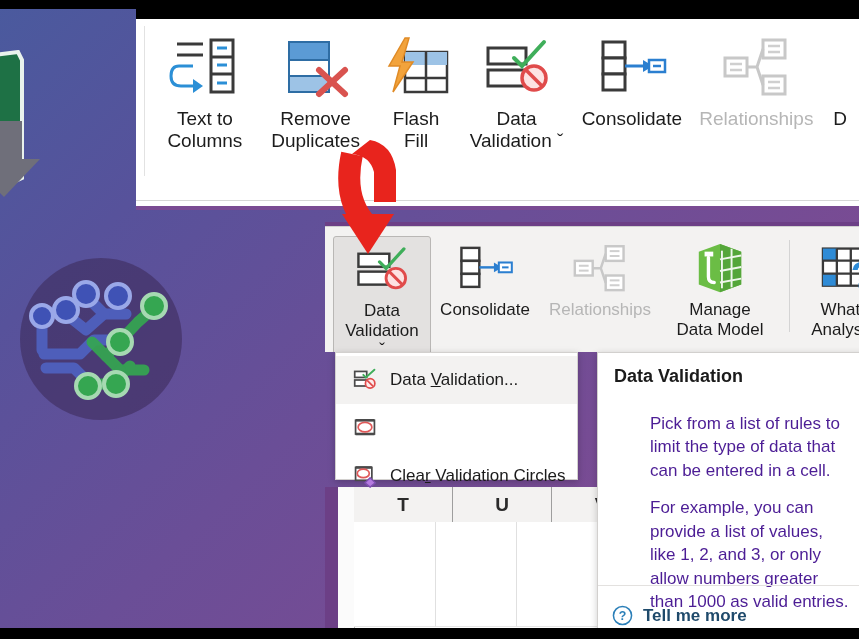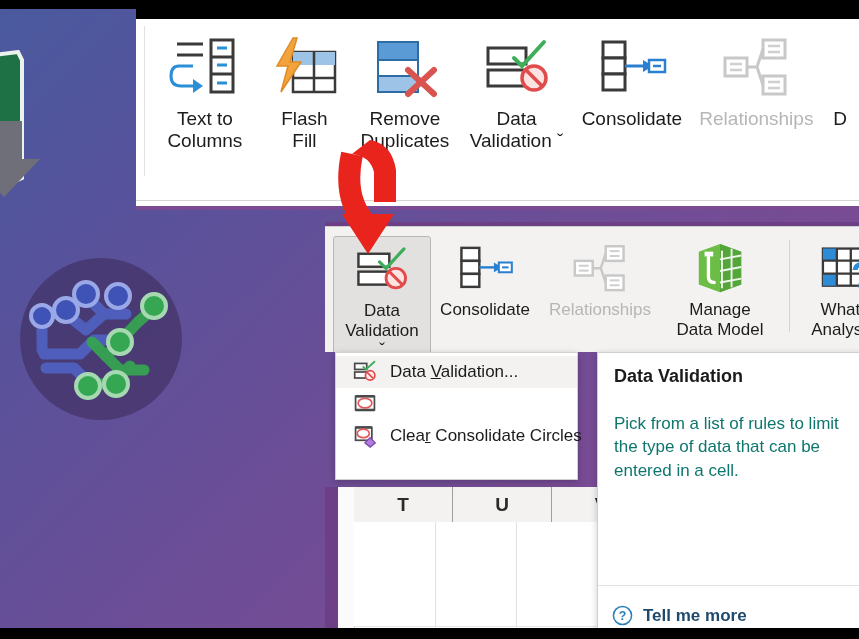--- a/index.html
+++ b/index.html
@@ -73,36 +73,36 @@
   }
 
   
   .menu{
     position:absolute;left:335px;top:352px;width:243px;height:128px;
     background:#ffffff;border:1px solid #d2d0ce;
     box-shadow:0 2px 7px rgba(0,0,0,.22);
     box-sizing:border-box;padding:3px 0;
   }
   .menu-item{
-    display:flex;align-items:center;height:32px;padding:0 10px 0 16px;box-sizing:border-box;
+    display:flex;align-items:center;height:48px;padding:0 10px 0 16px;box-sizing:border-box;
     font-size:17px;color:#1b1b1b;
   }
   .menu-item.hover{background:#f3f2f1;}
   .mi-icon{width:26px;height:26px;margin-right:12px;display:flex;align-items:center;justify-content:center;flex:0 0 26px;}
   .mi-label{white-space:nowrap;}
   .mi-label u{text-decoration:underline;}
 
   
   .tooltip{
     position:absolute;left:597px;top:352px;width:272px;height:287px;
     background:#ffffff;border:1px solid #d2d0ce;box-shadow:0 2px 7px rgba(0,0,0,.2);
     box-sizing:border-box;padding:13px 16px 0;overflow:hidden;
   }
   .tt-title{font-size:18px;font-weight:bold;color:#1b1b1b;margin-bottom:25px;}
-  .tt-body{font-size:17px;color:#0f766e;line-height:1.38;}
+  .tt-body{font-size:17px;color:#4c1d95;line-height:1.38;margin-left:36px;}
   .tt-body p{margin:0 0 14px;}
   .tt-sep{position:absolute;left:0;right:0;bottom:52px;height:1px;background:#e3e1df;}
   .tt-more{
     position:absolute;left:14px;bottom:12px;display:flex;align-items:center;
     font-size:17px;font-weight:bold;color:#1f4a6b;
   }
   .tt-more .q{margin-right:10px;display:flex;}
 
   
   .sheet{
@@ -199,48 +199,48 @@
               <line x1="8" y1="19" x2="34" y2="19"></line>
             </g>
             <path d="M24 30 L10 30 Q2 30 2 40 Q2 50 12 50 L30 50" stroke="#2b8fd6" stroke-width="3" fill="none"></path>
             <path d="M24 43 L34 50 L24 57 Z" fill="#2b8fd6"></path>
           </svg>
         </div>
         <div class="rb-label">Text to
 Columns</div>
       </div>
 
-      <div class="rb-btn" style="width:96px;">
-        <div class="rb-icon">
-          <svg width="66" height="64" viewBox="0 0 66 64">
-            <rect x="22" y="16" width="42" height="40" fill="#fff" stroke="#3a3a3a" stroke-width="2.5"></rect>
-            <rect x="22" y="16" width="42" height="13" fill="#9dc3e6"></rect>
-            <line x1="22" y1="42" x2="64" y2="42" stroke="#3a3a3a" stroke-width="2.5"></line>
-            <line x1="43" y1="16" x2="43" y2="56" stroke="#3a3a3a" stroke-width="2.5"></line>
-            <path d="M22 2 L6 30 L17 30 L10 56 L30 26 L19 26 L26 2 Z" fill="#f2a33c" stroke="#e08b26" stroke-width="1.5"></path>
-          </svg>
-        </div>
-        <div class="rb-label">Flash
-Fill</div>
-      </div>
-
       <div class="rb-btn" style="width:120px;">
         <div class="rb-icon">
           <svg width="70" height="64" viewBox="0 0 70 64">
             <rect x="8" y="6" width="40" height="18" fill="#5b9bd5" stroke="#2e6da4" stroke-width="2"></rect>
             <rect x="8" y="24" width="40" height="16" fill="#fff" stroke="#2e6da4" stroke-width="2"></rect>
             <rect x="8" y="40" width="40" height="16" fill="#9dc3e6" stroke="#2e6da4" stroke-width="2"></rect>
             <g stroke="#d9534f" stroke-width="6" stroke-linecap="round">
               <line x1="38" y1="34" x2="64" y2="58"></line>
               <line x1="64" y1="34" x2="38" y2="58"></line>
             </g>
           </svg>
         </div>
         <div class="rb-label">Remove
 Duplicates</div>
+      </div>
+
+      <div class="rb-btn" style="width:96px;">
+        <div class="rb-icon">
+          <svg width="66" height="64" viewBox="0 0 66 64">
+            <rect x="22" y="16" width="42" height="40" fill="#fff" stroke="#3a3a3a" stroke-width="2.5"></rect>
+            <rect x="22" y="16" width="42" height="13" fill="#9dc3e6"></rect>
+            <line x1="22" y1="42" x2="64" y2="42" stroke="#3a3a3a" stroke-width="2.5"></line>
+            <line x1="43" y1="16" x2="43" y2="56" stroke="#3a3a3a" stroke-width="2.5"></line>
+            <path d="M22 2 L6 30 L17 30 L10 56 L30 26 L19 26 L26 2 Z" fill="#f2a33c" stroke="#e08b26" stroke-width="1.5"></path>
+          </svg>
+        </div>
+        <div class="rb-label">Flash
+Fill</div>
       </div>
 
       <div class="rb-btn" style="width:120px;">
         <div class="rb-icon">
           <svg width="70" height="64" viewBox="0 0 70 64">
             <rect x="6" y="12" width="38" height="16" fill="#fff" stroke="#3a3a3a" stroke-width="3"></rect>
             <rect x="6" y="34" width="38" height="16" fill="#fff" stroke="#3a3a3a" stroke-width="3"></rect>
             <path d="M32 22 L40 30 L62 6" stroke="#3fae5a" stroke-width="4" fill="none" stroke-linecap="round"></path>
             <circle cx="52" cy="42" r="12" fill="#fde2e2" stroke="#e04b4b" stroke-width="3.5"></circle>
             <line x1="44" y1="34" x2="60" y2="50" stroke="#e04b4b" stroke-width="3.5"></line>
@@ -464,29 +464,30 @@
 
     <div class="menu-item">
       <span class="mi-icon">
         <svg width="24" height="24" viewBox="0 0 28 28">
           <rect x="3" y="4" width="19" height="15" fill="#fff" stroke="#4a4a4a" stroke-width="2"></rect>
           <line x1="3" y1="4" x2="22" y2="4" stroke="#4a4a4a" stroke-width="3"></line>
           <ellipse cx="12" cy="11" rx="7" ry="5" fill="none" stroke="#e05a5a" stroke-width="2"></ellipse>
           <path d="M14 22 L20 16 L26 22 L20 27 Z" fill="#b57ae0" stroke="#7e4fb0" stroke-width="1.6"></path>
         </svg>
       </span>
-      <span class="mi-label"><span>Clea</span><u>r</u><span> Consolidate Circles</span></span>
+      <span class="mi-label"><span>Clea</span><u>r</u><span> Validation Circles</span></span>
     </div>
 
   </div>
 
   <div class="tooltip">
     <div class="tt-title">Data Validation</div>
     <div class="tt-body">
       <p>Pick from a list of rules to limit the type of data that can be entered in a cell.</p>
+      <p>For example, you can provide a list of values, like 1, 2, and 3, or only allow numbers greater than 1000 as valid entries.</p>
     </div>
     <div class="tt-sep"></div>
     <div class="tt-more">
       <span class="q">
         <svg width="21" height="21" viewBox="0 0 22 22">
           <circle cx="11" cy="11" r="9.5" fill="none" stroke="#2b7fb8" stroke-width="1.6"></circle>
           <text x="11" y="16" text-anchor="middle" font-family="Liberation Sans, sans-serif" font-size="13" fill="#2b7fb8">?</text>
         </svg>
       </span>
       <span>Tell me more</span>

